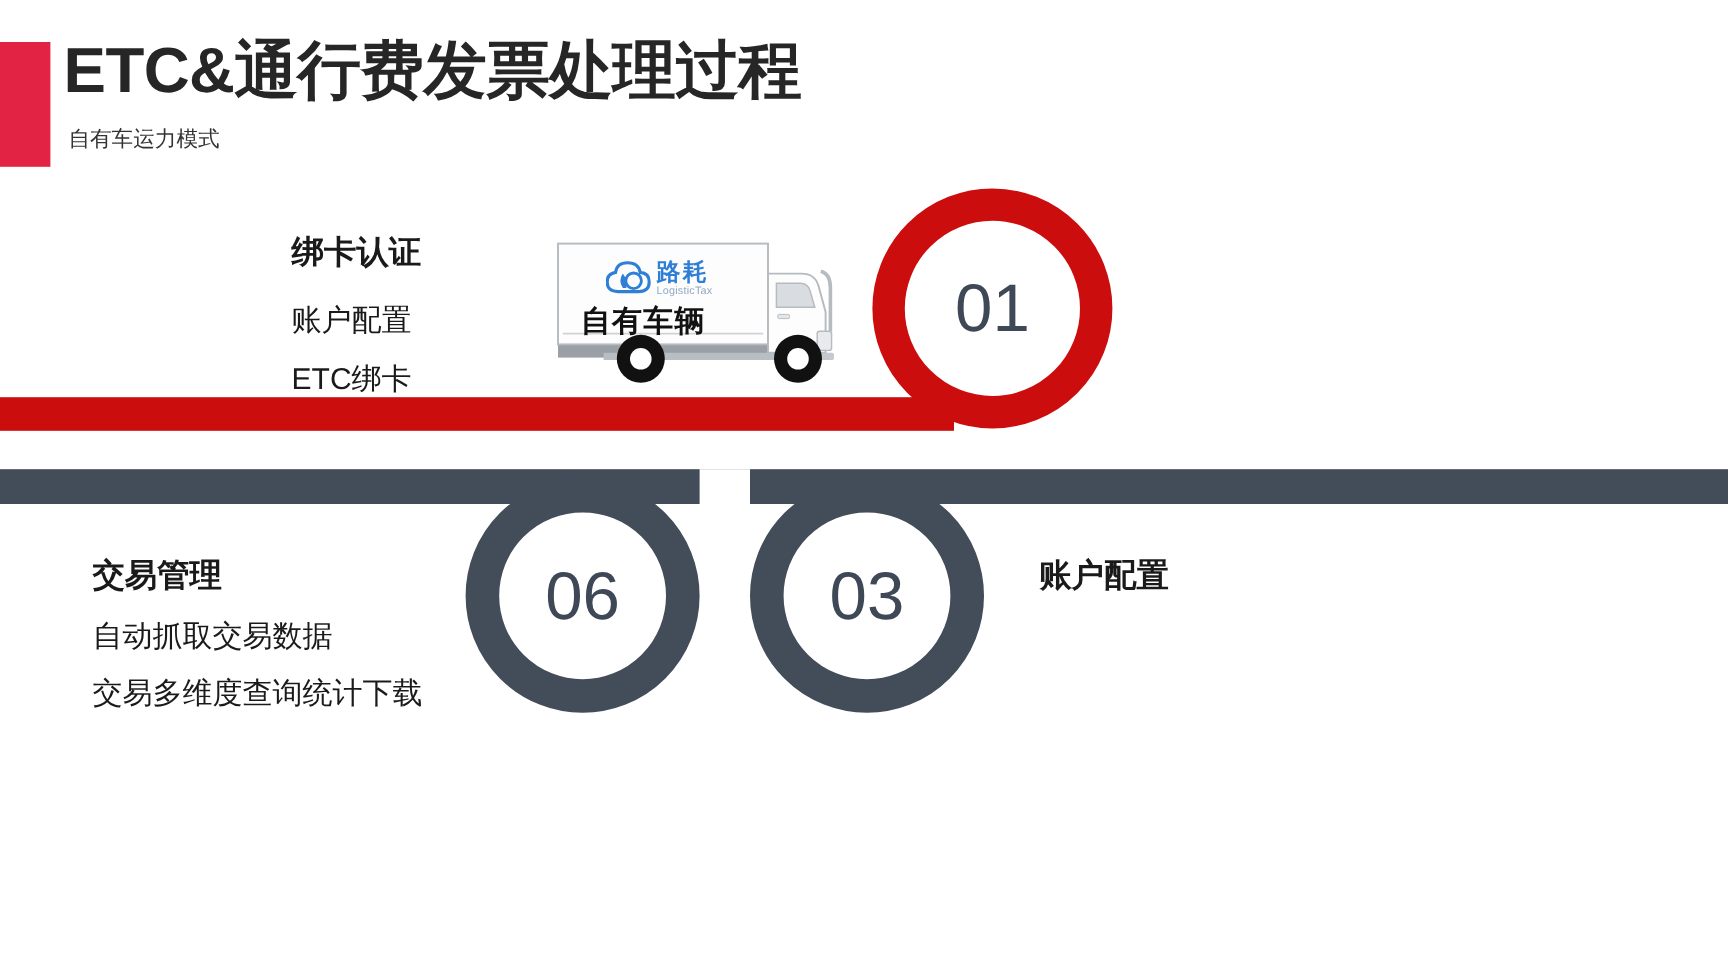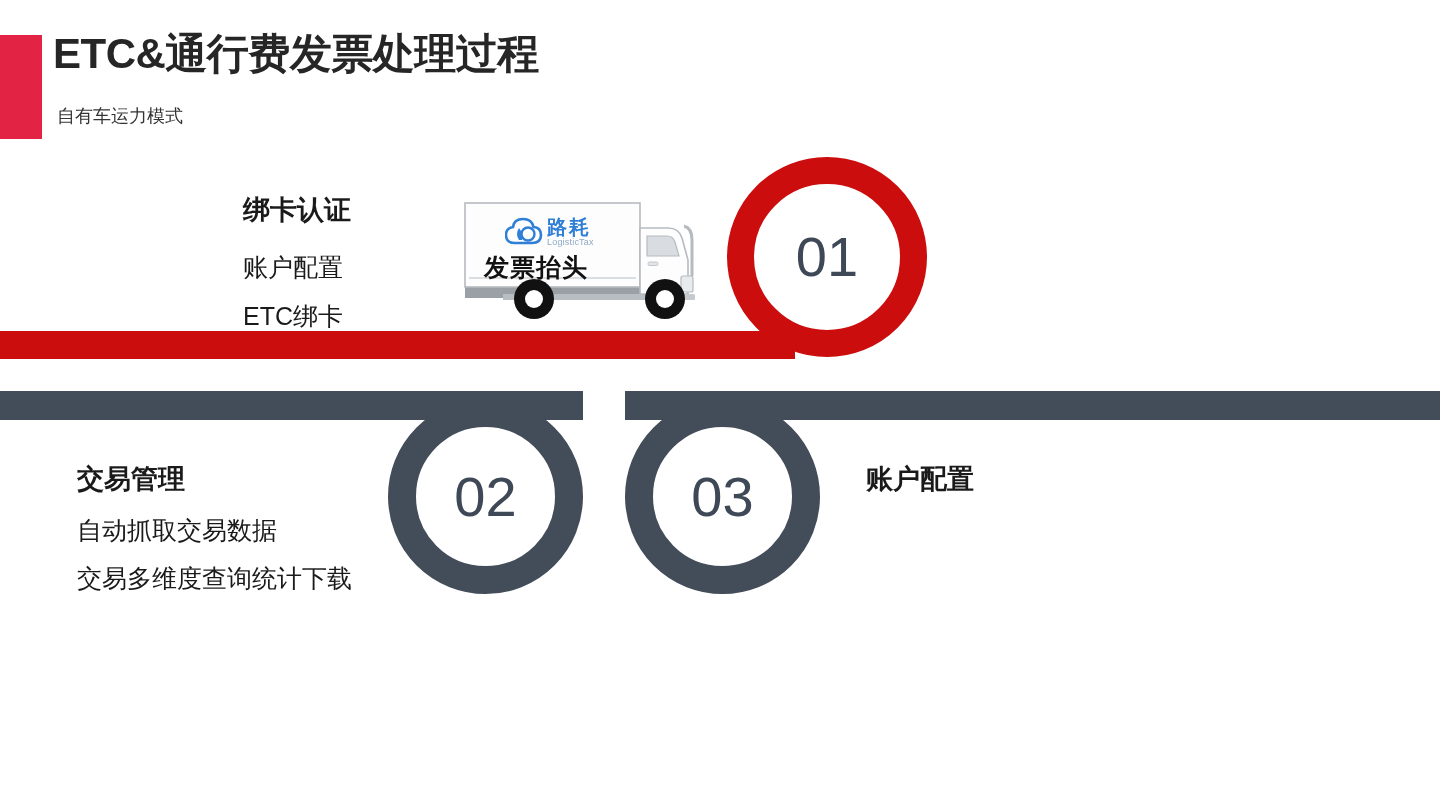--- a/index.html
+++ b/index.html
@@ -10,21 +10,21 @@
   }
   .slide{position:absolute;inset:0;background:#ffffff;}
 
   
   .accent-bar{
     position:absolute;left:0;top:35px;width:42px;height:104px;
     background:#e32344;
   }
   .title{
     position:absolute;left:53px;top:32px;
-    font-size:42px;font-weight:bold;letter-spacing:-0.5px;
+    font-size:53px;font-weight:bold;letter-spacing:-0.5px;
     color:#262626;line-height:1.05;white-space:nowrap;
   }
   .subtitle{
     position:absolute;left:57px;top:105px;
     font-size:18px;color:#333333;line-height:1.3;white-space:nowrap;
   }
 
   
   .red-bar{
     position:absolute;left:0;top:331px;width:795px;height:28px;
@@ -161,39 +161,39 @@
     <svg width="38" height="32" viewBox="0 0 38 32">
       <path d="M10 27 Q1 27 1 19 Q1 12 8 11 Q9 3 18 3 Q27 3 28.5 11 Q36 11.5 36 19 Q36 27 27 27 Z" fill="none" stroke="#2f7fd6" stroke-width="2.6"></path>
       <path d="M14 24 Q10 18 14 12 Q18 17 17 24 Z" fill="#2f7fd6"></path>
       <circle cx="23" cy="18" r="6.5" fill="none" stroke="#2f7fd6" stroke-width="2.4"></circle>
     </svg>
     <span class="logo-text">
       <span class="logo-cn">路耗</span>
       <span class="logo-en">LogisticTax</span>
     </span>
   </div>
-  <div class="truck-label">发票抬头</div>
+  <div class="truck-label">自有车辆</div>
 
   <div class="ring ring-01">
     <span class="ring-num">01</span>
   </div>
 
   <div class="blk-title" id="block-01-title">绑卡认证</div>
   <div class="blk-list" id="block-01-list">
     <div class="li">账户配置</div>
     <div class="li">ETC绑卡</div>
   </div>
 
   <div class="dark-bar"></div>
   <div class="bar-gap"></div>
   <div class="notch notch-02"></div>
   <div class="notch notch-03"></div>
 
   <div class="ring ring-02">
-    <span class="ring-num">02</span>
+    <span class="ring-num">06</span>
   </div>
 
   <div class="ring ring-03">
     <span class="ring-num">03</span>
   </div>
 
   <div class="blk-title" id="block-02-title">交易管理</div>
   <div class="blk-list" id="block-02-list">
     <div class="li">自动抓取交易数据</div>
     <div class="li">交易多维度查询统计下载</div>

